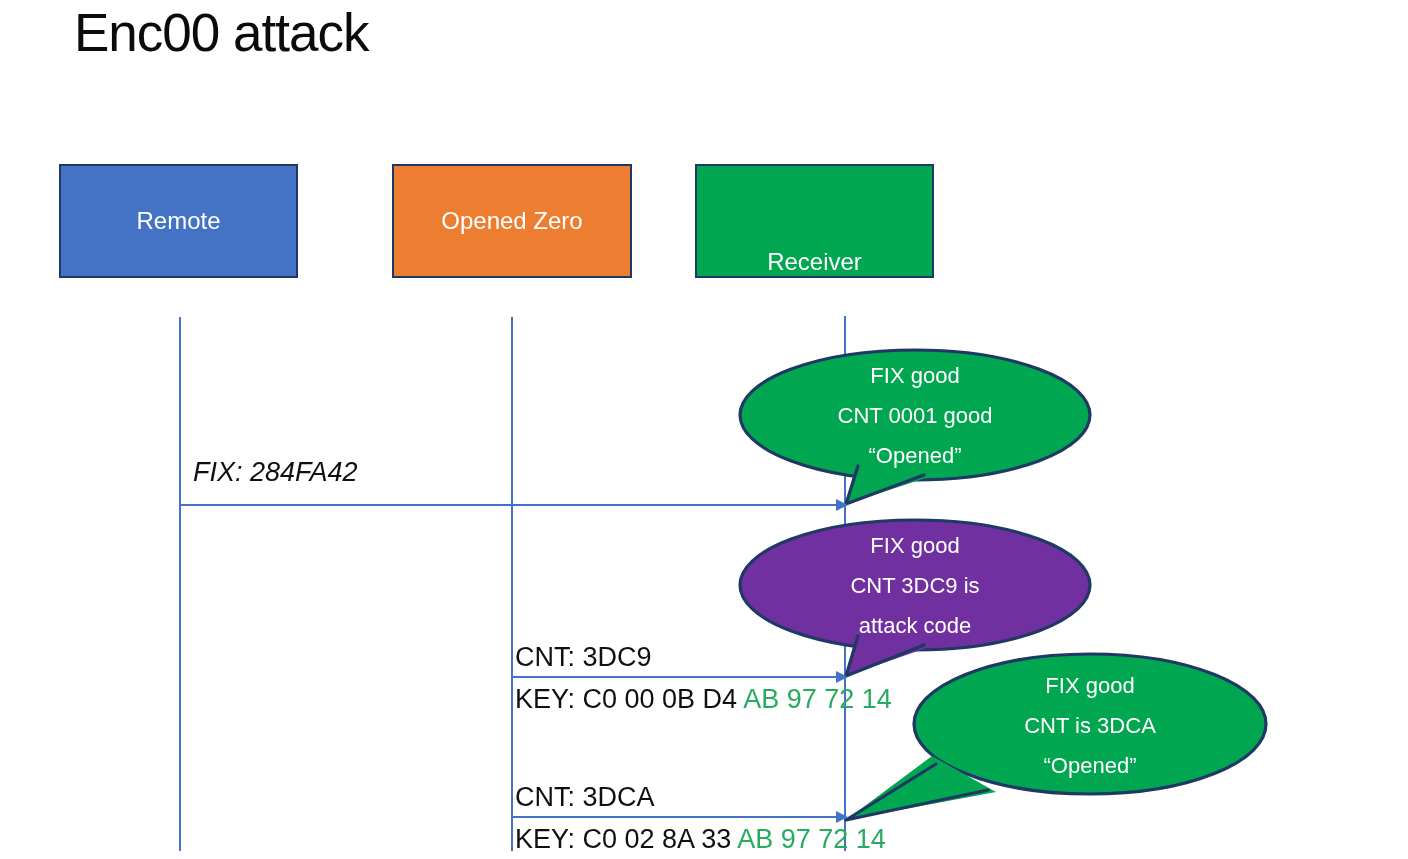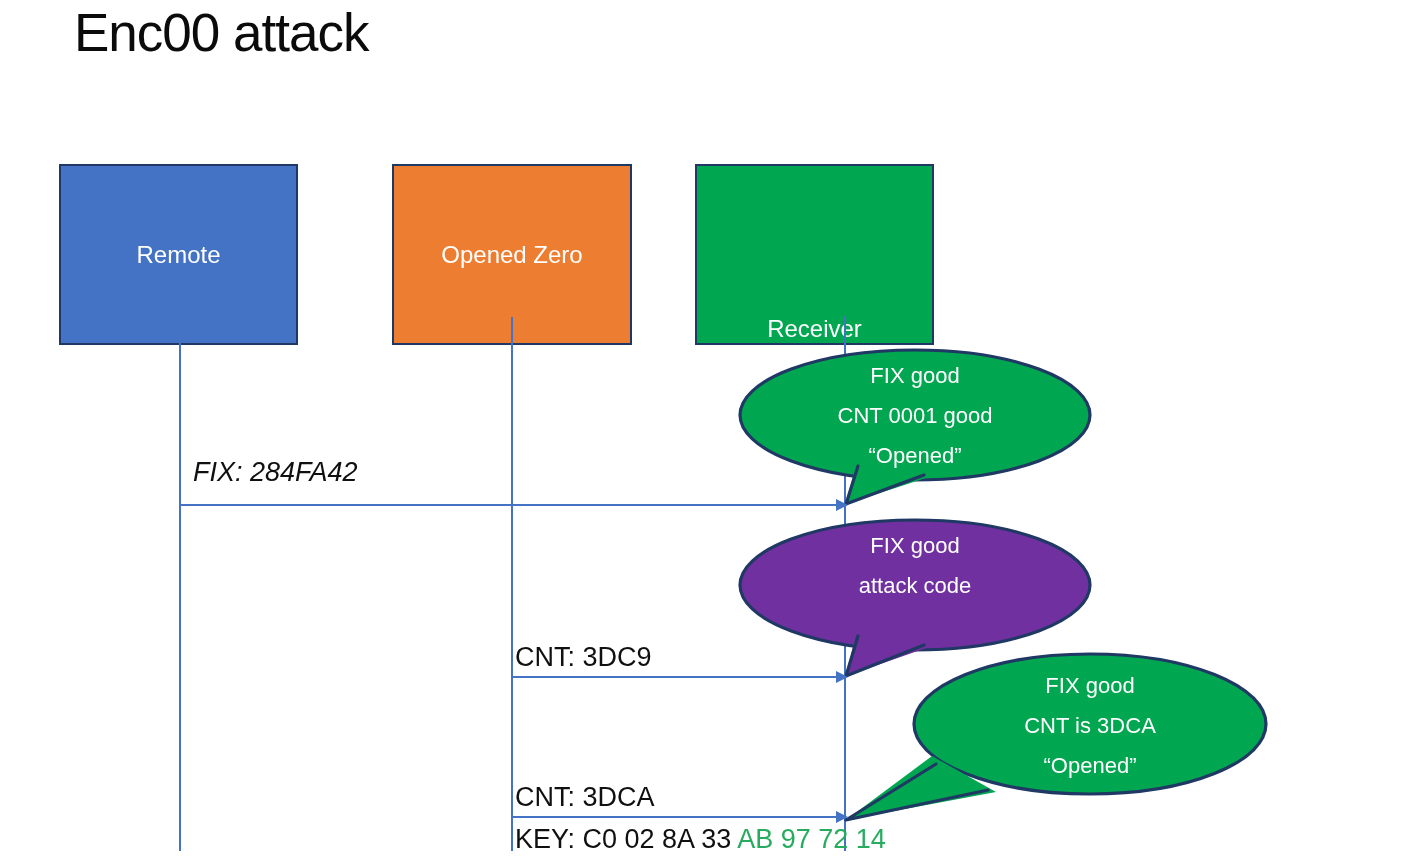--- a/index.html
+++ b/index.html
@@ -11,21 +11,21 @@
   .slide{
     position:relative; width:1408px; height:859px; background:#ffffff;
     overflow:hidden; font-family:"Liberation Sans", sans-serif;
   }
   .slide-title{
     position:absolute; left:74px; top:2px; margin:0;
     font-size:53px; font-weight:300; letter-spacing:-1px; color:var(--ink);
   }
   
   .actor{
-    position:absolute; top:164px; height:181px; box-sizing:border-box;
+    position:absolute; top:164px; height:114px; box-sizing:border-box;
     border:2.5px solid var(--border-navy);
     display:flex; align-items:center; justify-content:center;
     color:#ffffff; font-size:24px;
   }
   .actor.remote{left:59px; width:239px; background:var(--blue);}
   .actor.flipper{left:392px; width:240px; background:var(--orange);}
   .actor.receiver{left:695px; width:239px; background:var(--green);align-items:flex-end;}
   
   .lifeline{
     position:absolute; top:317px; width:1.5px; height:534px;
@@ -104,20 +104,21 @@
     <span>“Opened”</span>
   </div>
 
   <svg class="callout-svg" style="left:736px; top:514px;" width="364" height="168" viewBox="0 0 364 168">
     <ellipse class="co-purple co-stroke" cx="179" cy="71" rx="175" ry="65"></ellipse>
     <polygon class="co-purple co-tailfill" points="110,162 122,112 196,132"></polygon>
     <path class="co-tailedge" d="M 122 122 L 110 162 L 188 131"></path>
   </svg>
   <div class="callout-text" style="left:745px; top:526px;">
     <span>FIX good</span>
+    <span>CNT 3DC9 is</span>
     <span>attack code</span>
   </div>
 
   <svg class="callout-svg" style="left:824px; top:646px;" width="450" height="180" viewBox="0 0 450 180">
     <ellipse class="co-green co-stroke" cx="266" cy="78" rx="176" ry="70"></ellipse>
     <polygon class="co-green co-tailfill" points="22,174 108,110 172,146"></polygon>
     <path class="co-tailedge" d="M 112 118 L 22 174 L 164 144"></path>
   </svg>
   <div class="callout-text" style="left:920px; top:666px;">
     <span>FIX good</span>
@@ -137,20 +138,21 @@
     <div class="shaft"></div>
     <div class="head"></div>
   </div>
 
   <div class="msg m1" style="top:488px;font-style:italic;">
     <span class="msg-line l-fix">FIX: 284FA42</span>
   </div>
 
   <div class="msg m2" style="top:642px;">
     <span class="msg-line">CNT: 3DC9</span>
+    <span class="msg-line" style="margin-top:12px;"><span>KEY: </span><span>C0 00 0B D4 </span><span class="key-green">AB 97 72 14</span></span>
   </div>
 
   <div class="msg m3" style="top:782px;">
     <span class="msg-line">CNT: 3DCA</span>
     <span class="msg-line" style="margin-top:12px;"><span>KEY: </span><span>C0 02 8A 33 </span><span class="key-green">AB 97 72 14</span></span>
   </div>
 
 </div>
 
 </body></html>

